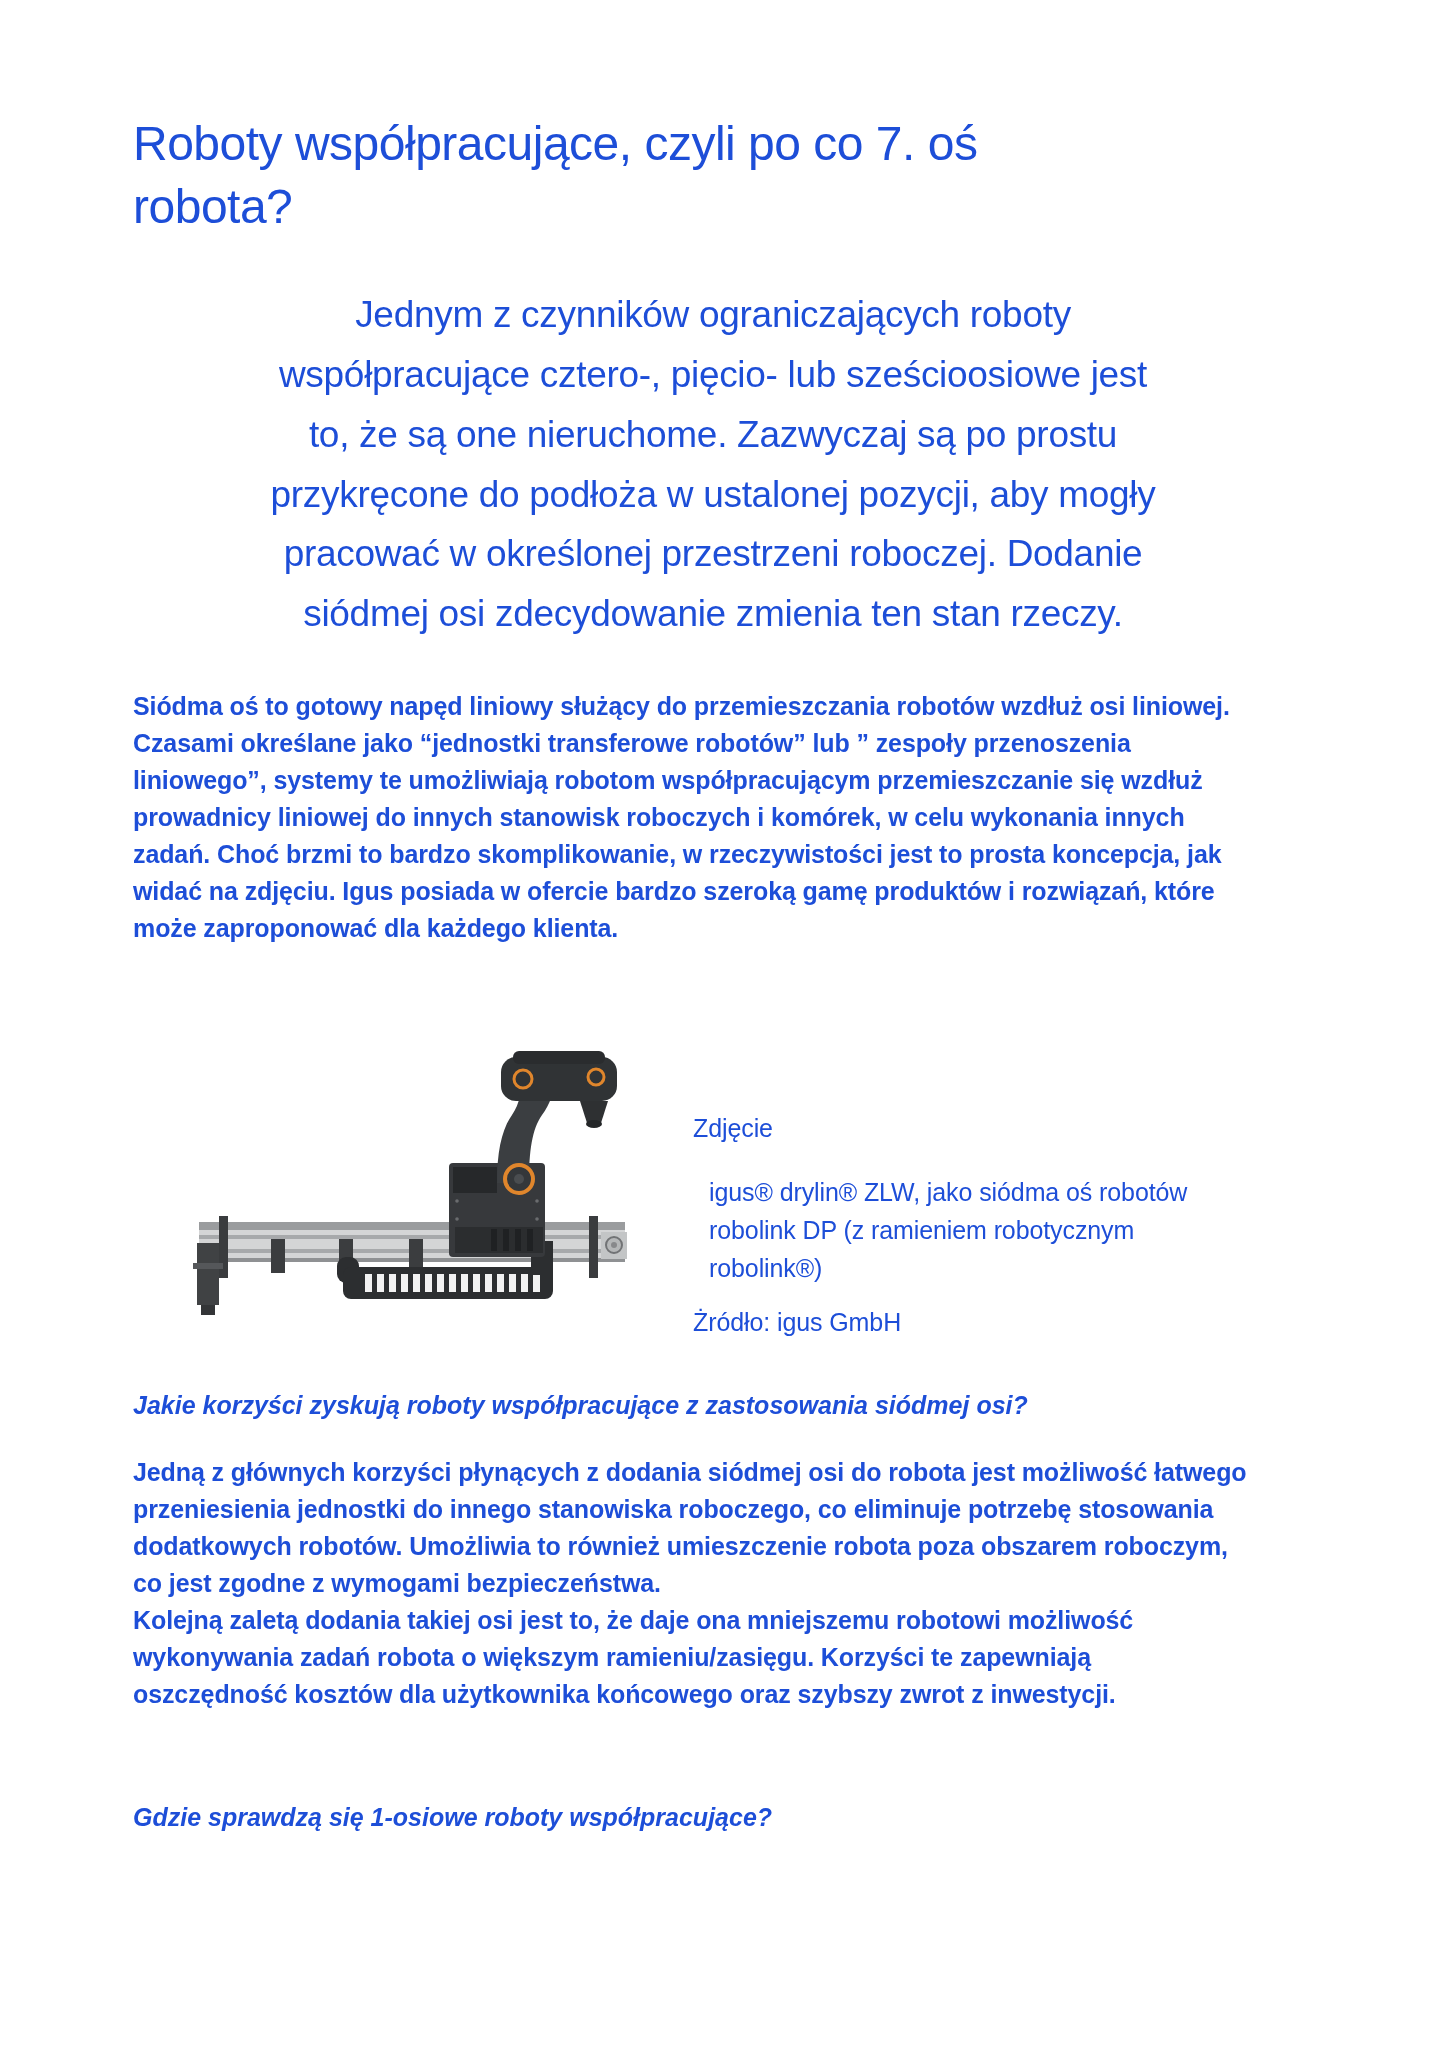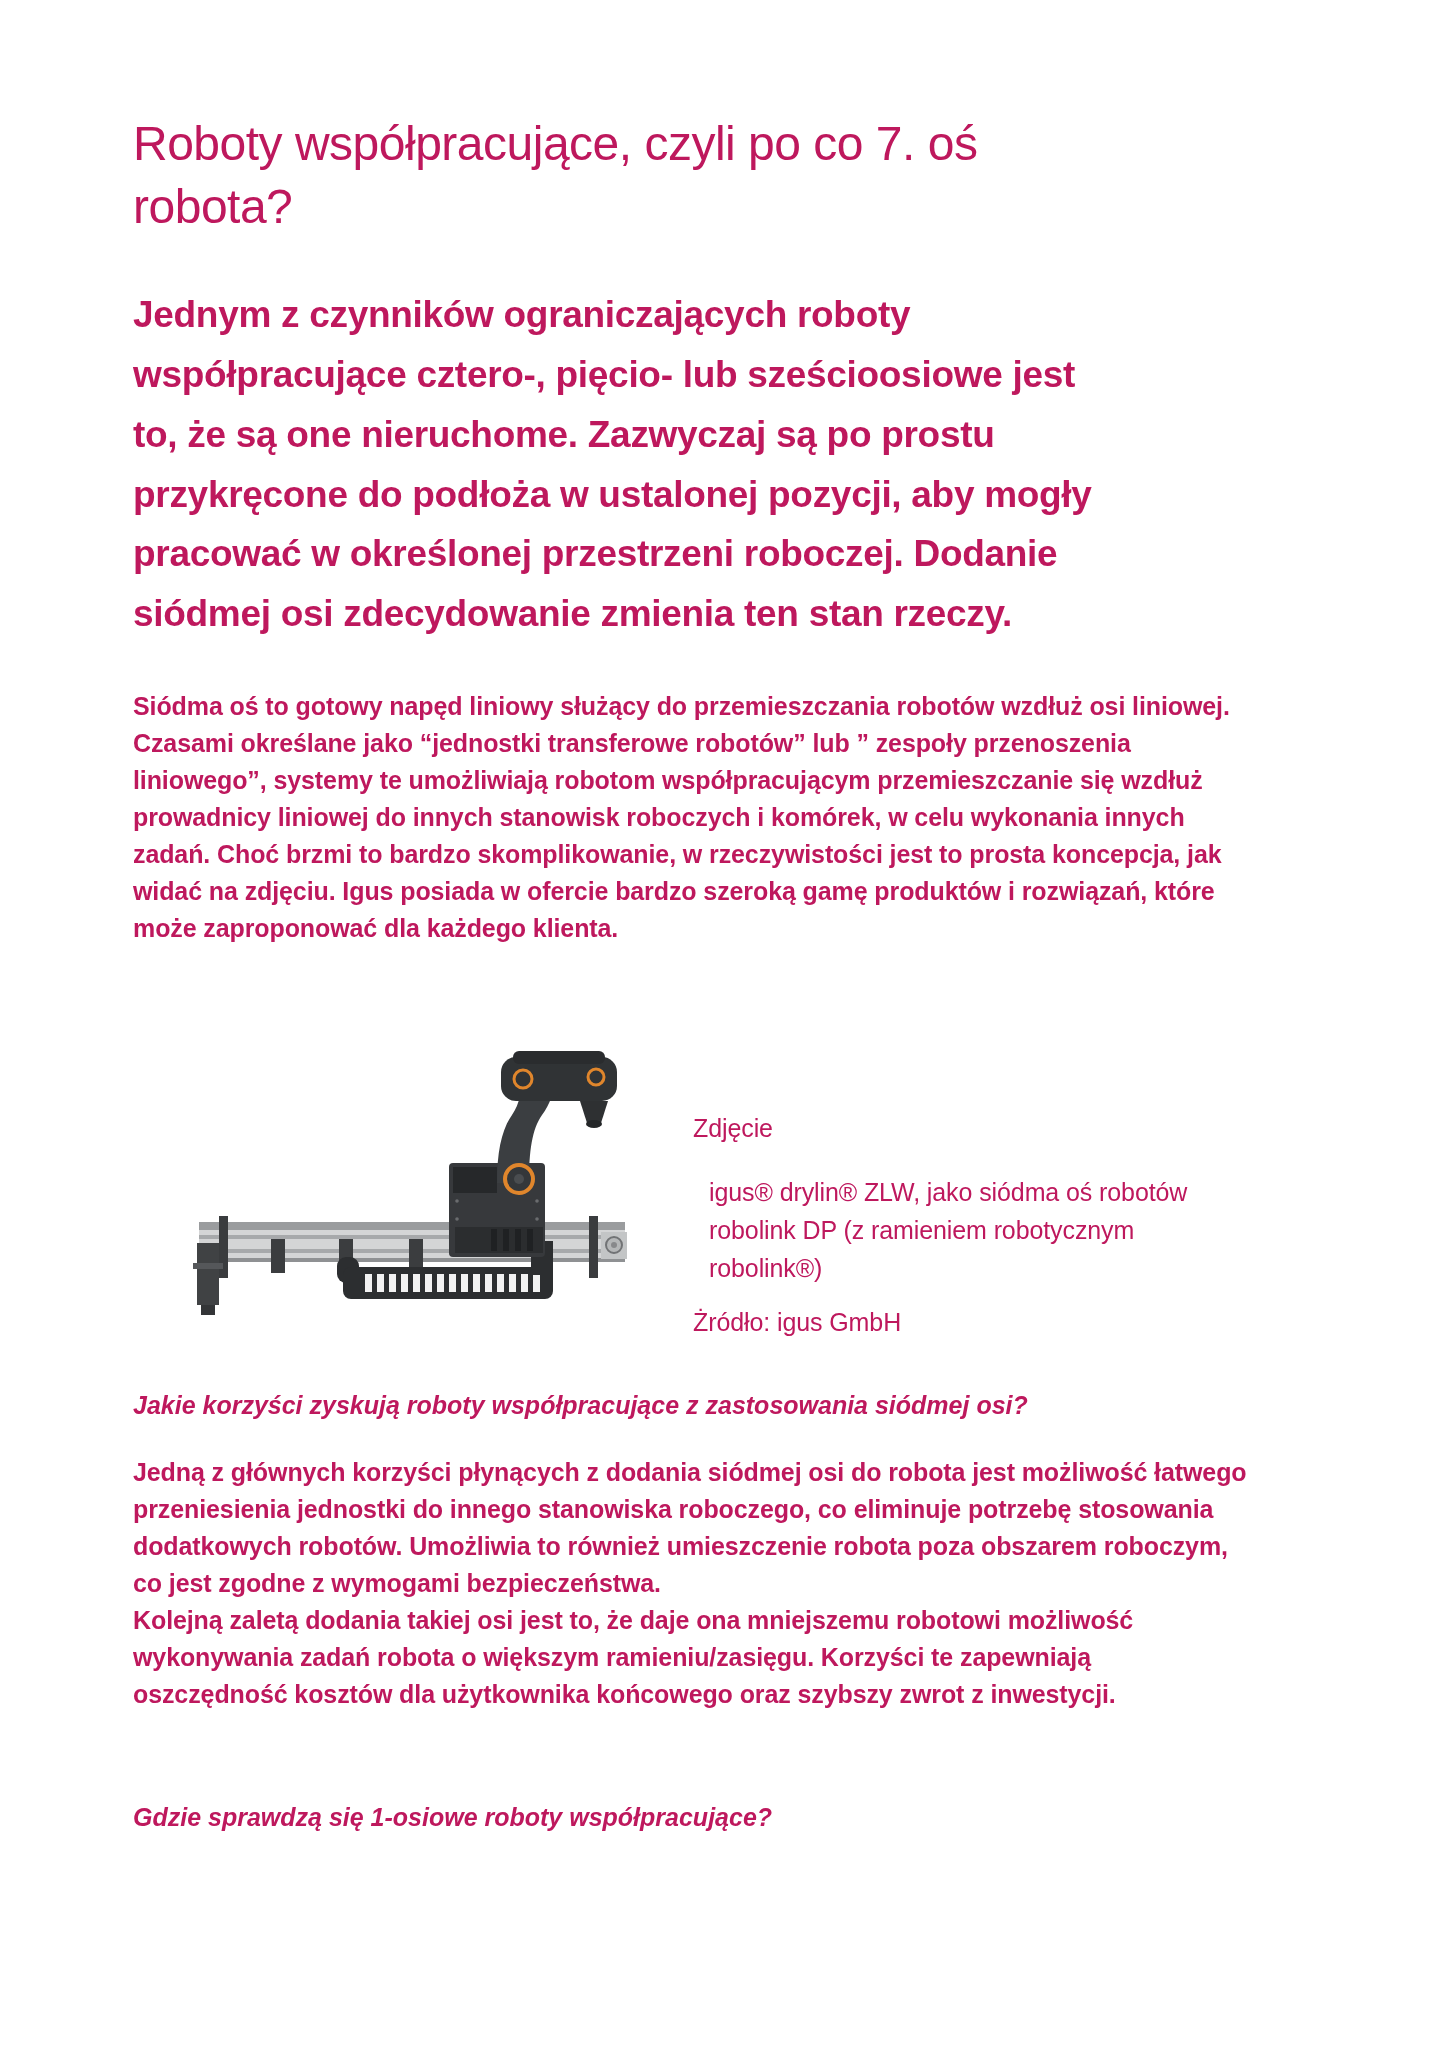--- a/index.html
+++ b/index.html
@@ -3,34 +3,35 @@
 <meta charset="utf-8">
 <style>
   html,body { margin:0; padding:0; background:#ffffff; }
   .page {
     position:relative;
     width:1448px; height:2048px;
     background:#ffffff;
     box-sizing:border-box;
     padding:112px 155px 0 133px;
     font-family:"Liberation Sans","DejaVu Sans",sans-serif;
-    color:#be185d;
+    color:#1d4ed8;
     overflow:hidden;
   }
   .title {
     font-size:48px; font-weight:400; line-height:1.32;
     letter-spacing:-0.5px;
     margin:0 0 46px 0;
     white-space:pre-line;
   }
   .lead {
-    font-size:37px; font-weight:700; line-height:1.62;
+    font-size:37px; font-weight:400; line-height:1.62;
     letter-spacing:-0.3px;
     margin:0 0 44px 0;
     white-space:pre-line;
+    text-align:center;
   }
   .para {
     font-size:25px; font-weight:700; line-height:1.48;
     letter-spacing:-0.1px;
     margin:0;
     white-space:pre-line;
   }
   .figure { display:flex; align-items:flex-end; margin:64px 0 46px 0; }
   .figure-image { width:500px; height:330px; flex:0 0 auto; }
   .figure-captions { margin-left:60px; padding-top:82px; font-size:25px; line-height:1.52; letter-spacing:-0.1px; }

